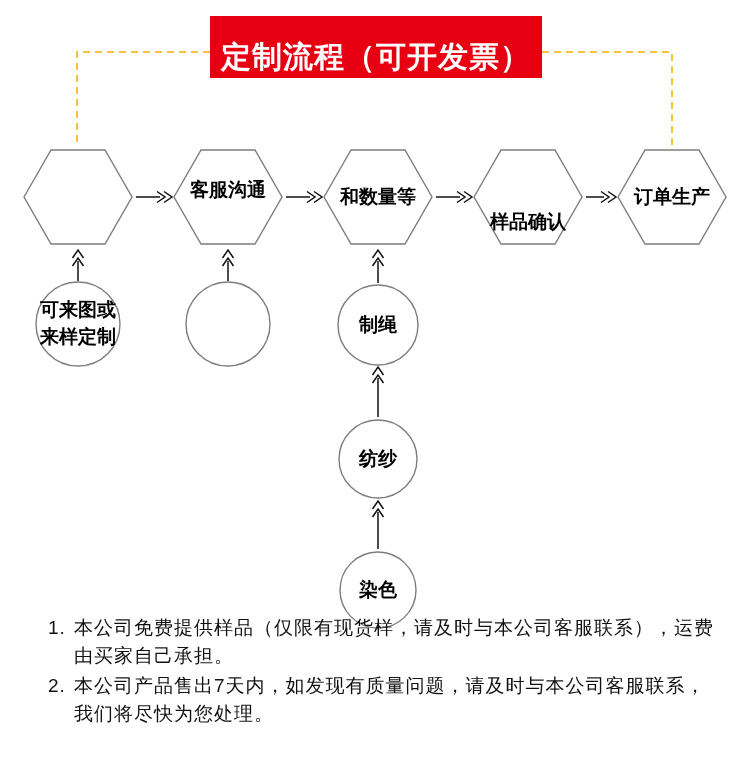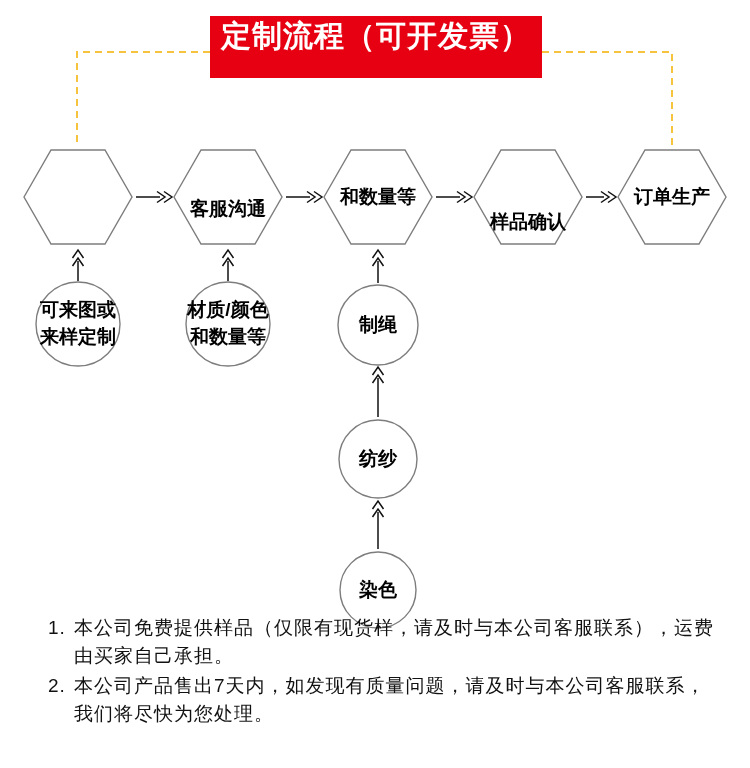--- a/index.html
+++ b/index.html
@@ -16,21 +16,21 @@
     left: 0; top: 0;
     width: 750px; height: 768px;
   }
   .banner {
     position: absolute;
     left: 210px; top: 16px;
     width: 332px; height: 62px;
     background: #e60012;
     color: #ffffff;
     display: flex;
-    align-items: flex-start;
+    align-items: flex-end;
     justify-content: center;
     font-size: 30px;
     font-weight: bold;
     letter-spacing: 1px;
     z-index: 2;
   }
   .shape-label {
     position: absolute;
     transform: translate(-50%, -50%);
     text-align: center;
@@ -132,29 +132,27 @@
       <polyline points="372.5,375 378,367 383.5,375"></polyline>
       <polyline points="372.5,383 378,375 383.5,383"></polyline>
     </g>
     <g stroke="#111111" stroke-width="1.5" fill="none">
       <line x1="378" y1="549" x2="378" y2="512"></line>
       <polyline points="372.5,509 378,501 383.5,509"></polyline>
       <polyline points="372.5,517 378,509 383.5,517"></polyline>
     </g>
   </svg>
 
-  <div class="shape-label hex-label" style="left:228px; top:209px;">客服沟通</div>
+  <div class="shape-label hex-label" style="left:228px; top:190px;">客服沟通</div>
   <div class="shape-label hex-label" style="left:378px; top:197px;">和数量等</div>
   <div class="shape-label hex-label" style="left:528px; top:197px;margin-top:25px;">样品确认</div>
   <div class="shape-label hex-label" style="left:672px; top:197px;">订单生产</div>
 
   <div class="shape-label circ-label" style="left:78px;  top:324px;">可来图或
 来样定制</div>
-  <div class="shape-label circ-label" style="left:228px; top:324px;">材质/颜色
-和数量等</div>
   <div class="shape-label circ-label" style="left:378px; top:325px;">制绳</div>
   <div class="shape-label circ-label" style="left:378px; top:459px;">纺纱</div>
   <div class="shape-label circ-label" style="left:378px; top:590px;">染色</div>
 
   <div class="notes">
     <div class="note-item">
       <span class="note-num">1.</span>
       <span class="note-text">本公司免费提供样品（仅限有现货样，请及时与本公司客服联系），运费
 由买家自己承担。</span>
     </div>

